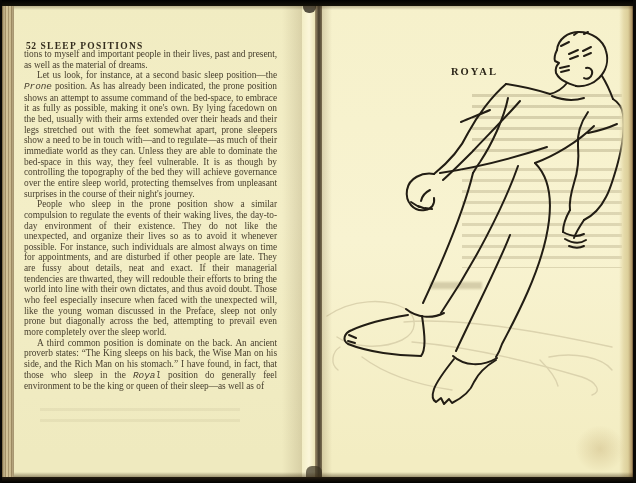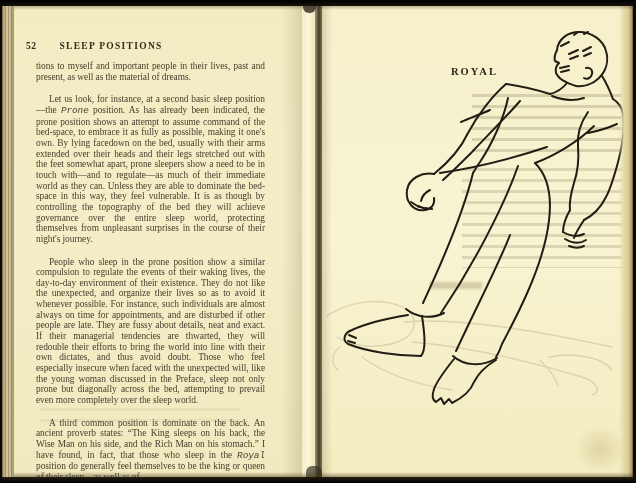--- a/index.html
+++ b/index.html
@@ -36,27 +36,27 @@
   .rp-right-edge{
     position:absolute;left:619px;top:6px;width:14px;height:471px;
     background:linear-gradient(90deg,rgba(220,205,150,0),#e5daa9 35%,#dccf9a 65%,#b2996a 90%,#6f5838 100%);
   }
   .bottom-shadow{position:absolute;left:14px;bottom:5px;width:619px;height:6px;background:linear-gradient(0deg,rgba(60,45,20,.55),rgba(60,45,20,0));}
   .top-shadow{position:absolute;left:14px;top:6px;width:619px;height:4px;background:linear-gradient(180deg,rgba(60,45,20,.30),rgba(60,45,20,0));}
   .stain{position:absolute;left:575px;top:425px;width:50px;height:48px;background:radial-gradient(ellipse at center,rgba(175,145,85,.28),rgba(175,145,85,0) 70%);}
   
   .header-row{position:absolute;left:26px;top:35px;width:260px;color:#332c1d;}
   .page-number{display:inline-block;font-size:9.5px;font-weight:bold;letter-spacing:.5px;}
-  .running-head{display:inline-block;margin-left:19px;font-size:9.5px;font-weight:bold;letter-spacing:1.3px;}
+  .running-head{display:inline-block;font-size:9.5px;font-weight:bold;letter-spacing:1.3px;}
   .body-text{
     position:absolute;left:24px;top:49px;width:253px;
     font-size:9.4px;line-height:10.65px;letter-spacing:-0.05px;
     color:#473f2e;text-align:justify;
   }
-  .body-text p{margin:12px;}
+  .body-text p{margin:0;}
   .body-text p.indent{text-indent:13px;}
   .it{font-style:italic;font-family:Liberation Mono, monospace;}
   
   .ghost-stripes{
     position:absolute;
     background:repeating-linear-gradient(180deg, rgba(150,138,100,.32) 0 3px, rgba(150,138,100,0) 3px 11px);
     filter:blur(.6px);
   }
   .g-rp-a{left:472px;top:94px;width:150px;height:66px;}
   .g-rp-b{left:462px;top:168px;width:160px;height:100px;opacity:.85;}
@@ -92,21 +92,21 @@
   </svg>
 
   <div class="header-row">
     <span class="page-number">52</span>
     <span class="running-head">SLEEP POSITIONS</span>
   </div>
   <div class="body-text">
     <p><span>tions to myself and important people in their lives, past and present, as well as the material of dreams.</span></p>
     <p class="indent"><span>Let us look, for instance, at a second basic sleep position—the </span><span class="it">Prone</span><span> position. As has already been indicated, the prone position shows an attempt to assume command of the bed-space, to embrace it as fully as possible, making it one's own. By lying facedown on the bed, usually with their arms extended over their heads and their legs stretched out with the feet somewhat apart, prone sleepers show a need to be in touch with—and to regulate—as much of their immediate world as they can. Unless they are able to dominate the bed-space in this way, they feel vulnerable. It is as though by controlling the topography of the bed they will achieve governance over the entire sleep world, protecting themselves from unpleasant surprises in the course of their night's journey.</span></p>
     <p class="indent"><span>People who sleep in the prone position show a similar compulsion to regulate the events of their waking lives, the day-to-day environment of their existence. They do not like the unexpected, and organize their lives so as to avoid it whenever possible. For instance, such individuals are almost always on time for appointments, and are disturbed if other people are late. They are fussy about details, neat and exact. If their managerial tendencies are thwarted, they will redouble their efforts to bring the world into line with their own dictates, and thus avoid doubt. Those who feel especially insecure when faced with the unexpected will, like the young woman discussed in the Preface, sleep not only prone but diagonally across the bed, attempting to prevail even more completely over the sleep world.</span></p>
-    <p class="indent"><span>A third common position is dominate on the back. An ancient proverb states: “The King sleeps on his back, the Wise Man on his side, and the Rich Man on his stomach.” I have found, in fact, that those who sleep in the </span><span class="it">Royal</span><span> position do generally feel themselves to be the king or queen of their sleep—as well as of</span></p>
+    <p class="indent"><span>A third common position is dominate on the back. An ancient proverb states: “The King sleeps on his back, the Wise Man on his side, and the Rich Man on his stomach.” I have found, in fact, that those who sleep in the </span><span class="it">Royal</span><span> position do generally feel environment to be the king or queen of their sleep—as well as of</span></p>
   </div>
 
   <div style="position:absolute;left:322px;top:6px;width:311px;height:471px;">
     <div class="figure-label">ROYAL</div>
     <svg class="fig-svg" width="311" height="471" viewBox="0 0 311 471">
       <g fill="none" stroke="#221d14" stroke-width="2" stroke-linecap="round" stroke-linejoin="round">
 
         <path d="M235,44 C236,33 246,26 257,26 C270,26 281,34 284,45 C287,55 284,65 277,72 C271,78 262,81 254,80"></path>
 
         <path d="M235,44 C233,48 232,52 233,55 L237,57 C234,60 233,63 234,67 C236,71 239,74 244,76 C247,78 251,79 254,80"></path>

